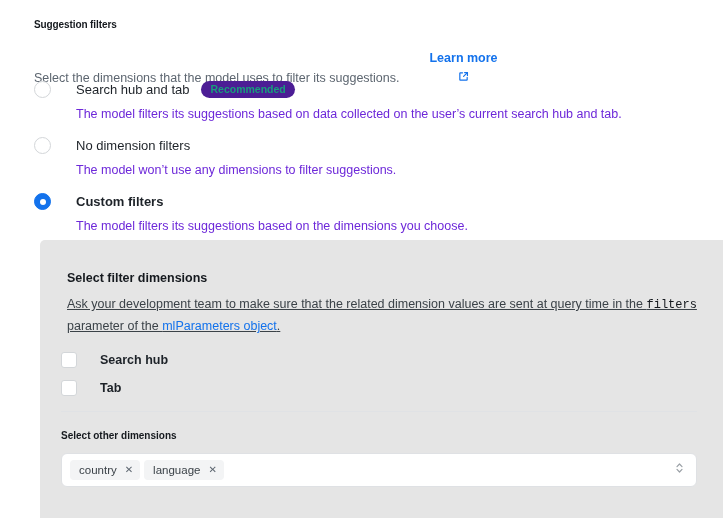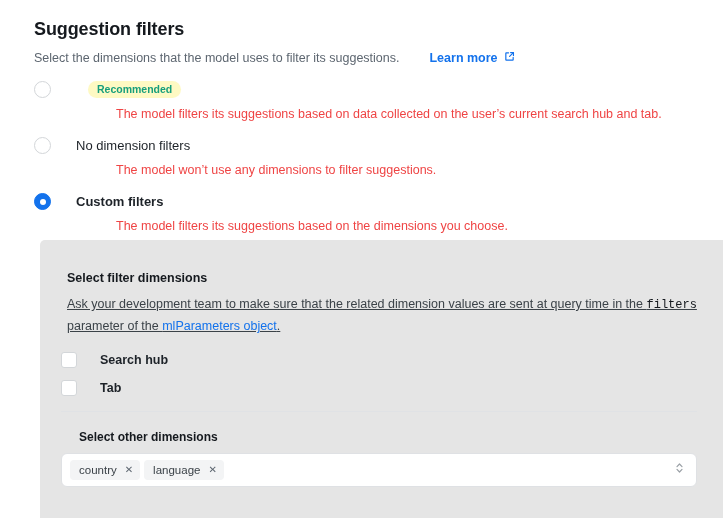--- a/index.html
+++ b/index.html
@@ -15,21 +15,21 @@
     color: #1d2228;
     overflow: hidden;
     position: relative;
   }
 
   
   .page-title {
     position: absolute;
     left: 34px;
     top: 19px;
-    font-size: 18px;
+    font-size: 10px;
     font-weight: bold;
     letter-spacing: -0.1px;
     color: #15191e;
   }
   .subtitle-row {
     position: absolute;
     left: 34px;
     top: 51px;
     display: flex;
     align-items: flex-end;
@@ -42,20 +42,21 @@
   .learn-more {
     margin-left: 30px;
     display: flex;
     align-items: center;
     gap: 6px;
     color: #1372ec;
     font-size: 12.5px;
     font-weight: bold;
     cursor: pointer;
     text-decoration: none;
+    flex-direction: column;
   }
   .ext-icon { display: block; }
 
   
   .radio-group {
     position: absolute;
     left: 34px;
     top: 80px;
     width: 660px;
   }
@@ -96,35 +97,34 @@
     align-items: center;
     height: 19px;
   }
   .radio-label {
     font-size: 13px;
     color: #1d2228;
   }
   .radio-label.bold { font-weight: bold; }
   .badge {
     margin-left: 12px;
-    background: #fef9c3;
+    background: #4c1d95;
     color: #179e7c;
     font-size: 10.5px;
     font-weight: bold;
     border-radius: 10px;
     padding: 3px 9px 3px 9px;
     line-height: 1;
     white-space: nowrap;
   }
   .radio-desc {
     font-size: 12.5px;
-    color: #ef4444;
+    color: #6d28d9;
     margin-top: 8px;
     margin-bottom: 9px;
-    margin-left: 40px;
   }
 
   
   .panel {
     position: absolute;
     left: 40px;
     top: 240px;
     width: 689px;
     height: 278px;
     background: #e5e5e5;
@@ -196,24 +196,23 @@
     width: 636px;
     height: 1px;
     background: #e0e2e5;
   }
 
   
   .other-heading {
     position: absolute;
     left: 61px;
     top: 430px;
-    font-size: 12px;
+    font-size: 10px;
     font-weight: bold;
     color: #15191e;
-    margin-left: 18px;
   }
   .multiselect {
     position: absolute;
     left: 61px;
     top: 453px;
     width: 636px;
     height: 34px;
     background: #ffffff;
     border: 1px solid #dfe1e4;
     border-radius: 6px;
@@ -270,20 +269,21 @@
     </span>
   </a>
 </div>
 
 <div class="radio-group">
 
   <div class="radio-row">
     <div class="radio"></div>
     <div class="radio-body">
       <div class="radio-label-row">
+        <span class="radio-label">Search hub and tab</span>
         <span class="badge">Recommended</span>
       </div>
       <div class="radio-desc">The model filters its suggestions based on data collected on the user’s current search hub and tab.</div>
     </div>
   </div>
 
   <div class="radio-row">
     <div class="radio"></div>
     <div class="radio-body">
       <div class="radio-label-row">

